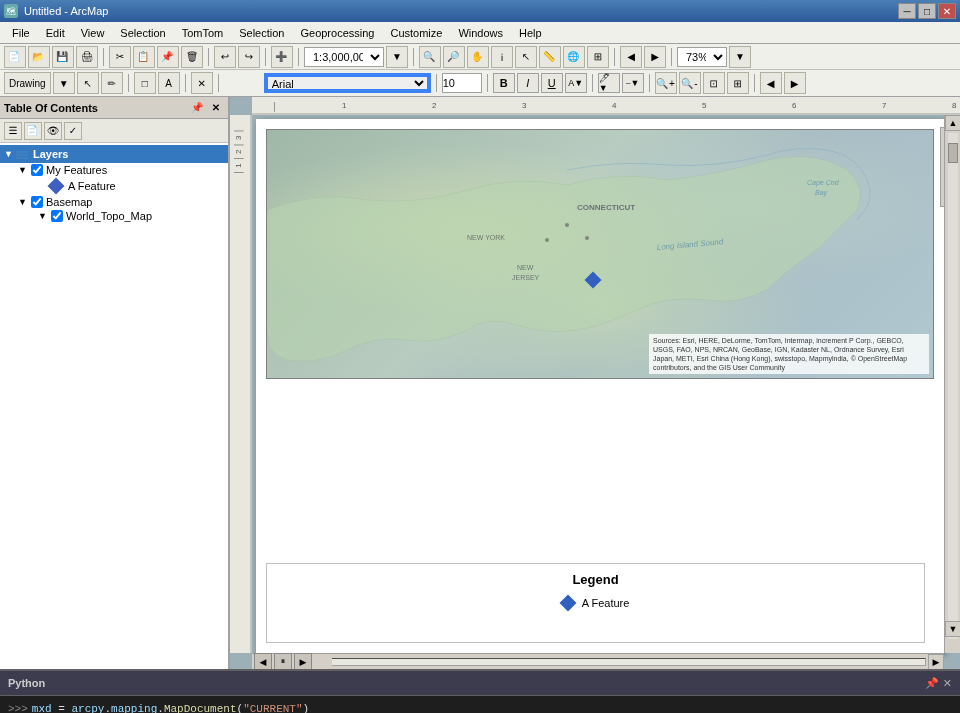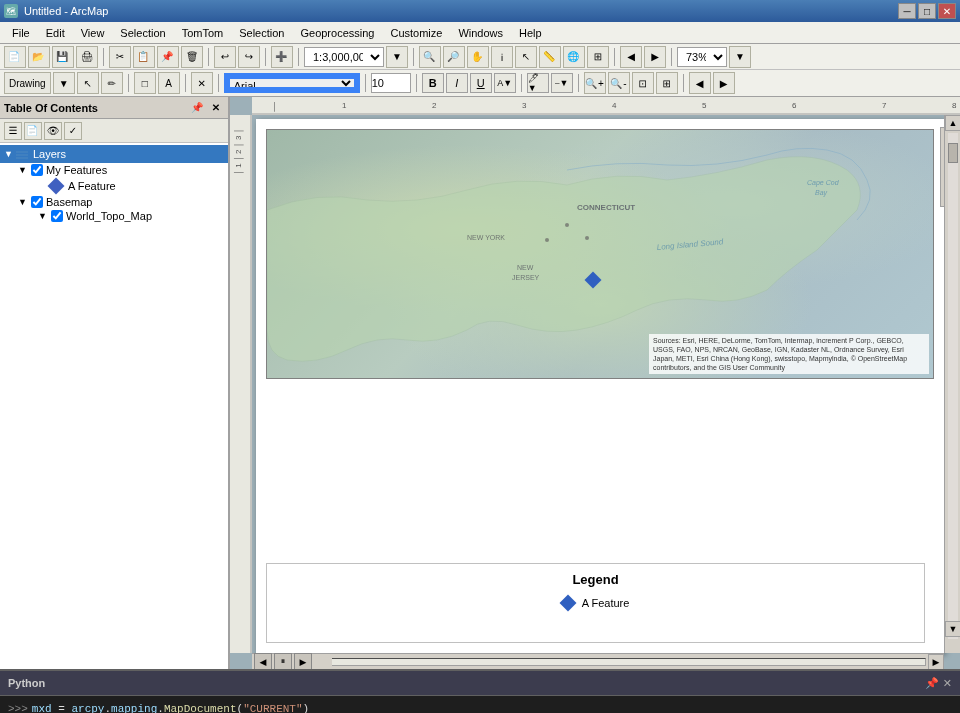--- a/index.html
+++ b/index.html
@@ -70,21 +70,21 @@
     .tb-zoom { width: 80px; }
 
     
     .draw-toolbar {
       height: 26px;
       display: flex;
       align-items: center;
       padding: 2px 4px;
       gap: 2px;
     }
-    .font-select { width: 136px; height: 20px; border: 6px solid #3b82f6; font-size: 11px; }
+    .font-select { width: 167px; height: 20px; border: 4px solid #3b82f6; font-size: 11px; margin-left: 40px; }
     .font-size { width: 40px; height: 20px; border: 1px solid #a0a0a0; font-size: 11px; }
     .format-btn {
       width: 22px; height: 20px; border: 1px solid #a0a0a0; background: #e8e8e0;
       cursor: pointer; font-size: 11px; display: flex; align-items: center; justify-content: center;
     }
 
     
     .main-area {
       display: flex;
       height: calc(713px - 22px - 22px - 26px - 26px - 25px - 20px);
@@ -380,21 +380,21 @@
 
       <div class="toc-item layers-item">
         <span class="toc-expand">▼</span>
         <div class="toc-icon">
           <svg width="14" height="14" viewBox="0 0 14 14">
             <rect x="1" y="4" width="12" height="2" fill="#4080c0"></rect>
             <rect x="1" y="7" width="12" height="2" fill="#4080c0"></rect>
             <rect x="1" y="10" width="12" height="2" fill="#4080c0"></rect>
           </svg>
         </div>
-        <span style="font-weight:normal">Layers</span>
+        <span style="font-weight:bold">Layers</span>
       </div>
 
       <div style="padding-left:14px">
         <div class="toc-item">
           <span class="toc-expand">▼</span>
           <input type="checkbox" class="toc-checkbox" checked="" style="">
           <span>My Features</span>
         </div>
 
         <div style="padding-left:20px">

